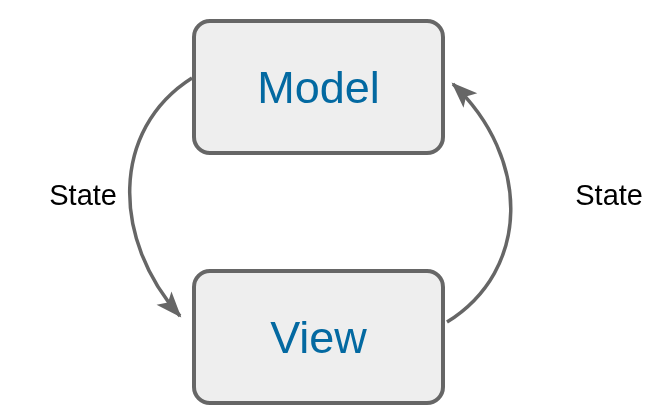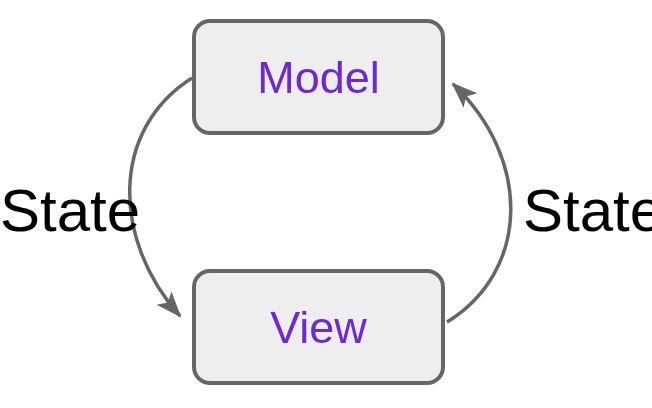--- a/index.html
+++ b/index.html
@@ -20,37 +20,37 @@
     left: 0;
     top: 0;
     width: 652px;
     height: 408px;
     pointer-events: none;
   }
   .node {
     position: absolute;
     left: 192px;
     width: 253px;
-    height: 116px;
+    height: 136px;
     box-sizing: border-box;
     background: #eeeeee;
     border: 4px solid #666666;
     border-radius: 18px;
     display: flex;
     align-items: center;
     justify-content: center;
     font-size: 45px;
-    color: #6d28d9;
+    color: #0369a1;
     line-height: 1;
   }
   #node-model { top: 19px; }
   #node-view  { top: 269px; }
   .edge-label {
     position: absolute;
-    font-size: 60px;
+    font-size: 29px;
     line-height: 1;
     color: #000000;
     text-align: right;
     white-space: nowrap;
   }
   #label-state  { left: 0px;   top: 181px; width: 117px; }
   #label-intent { left: 523px; top: 181px; width: 120px; }
 </style>
 </head>
 <body>

